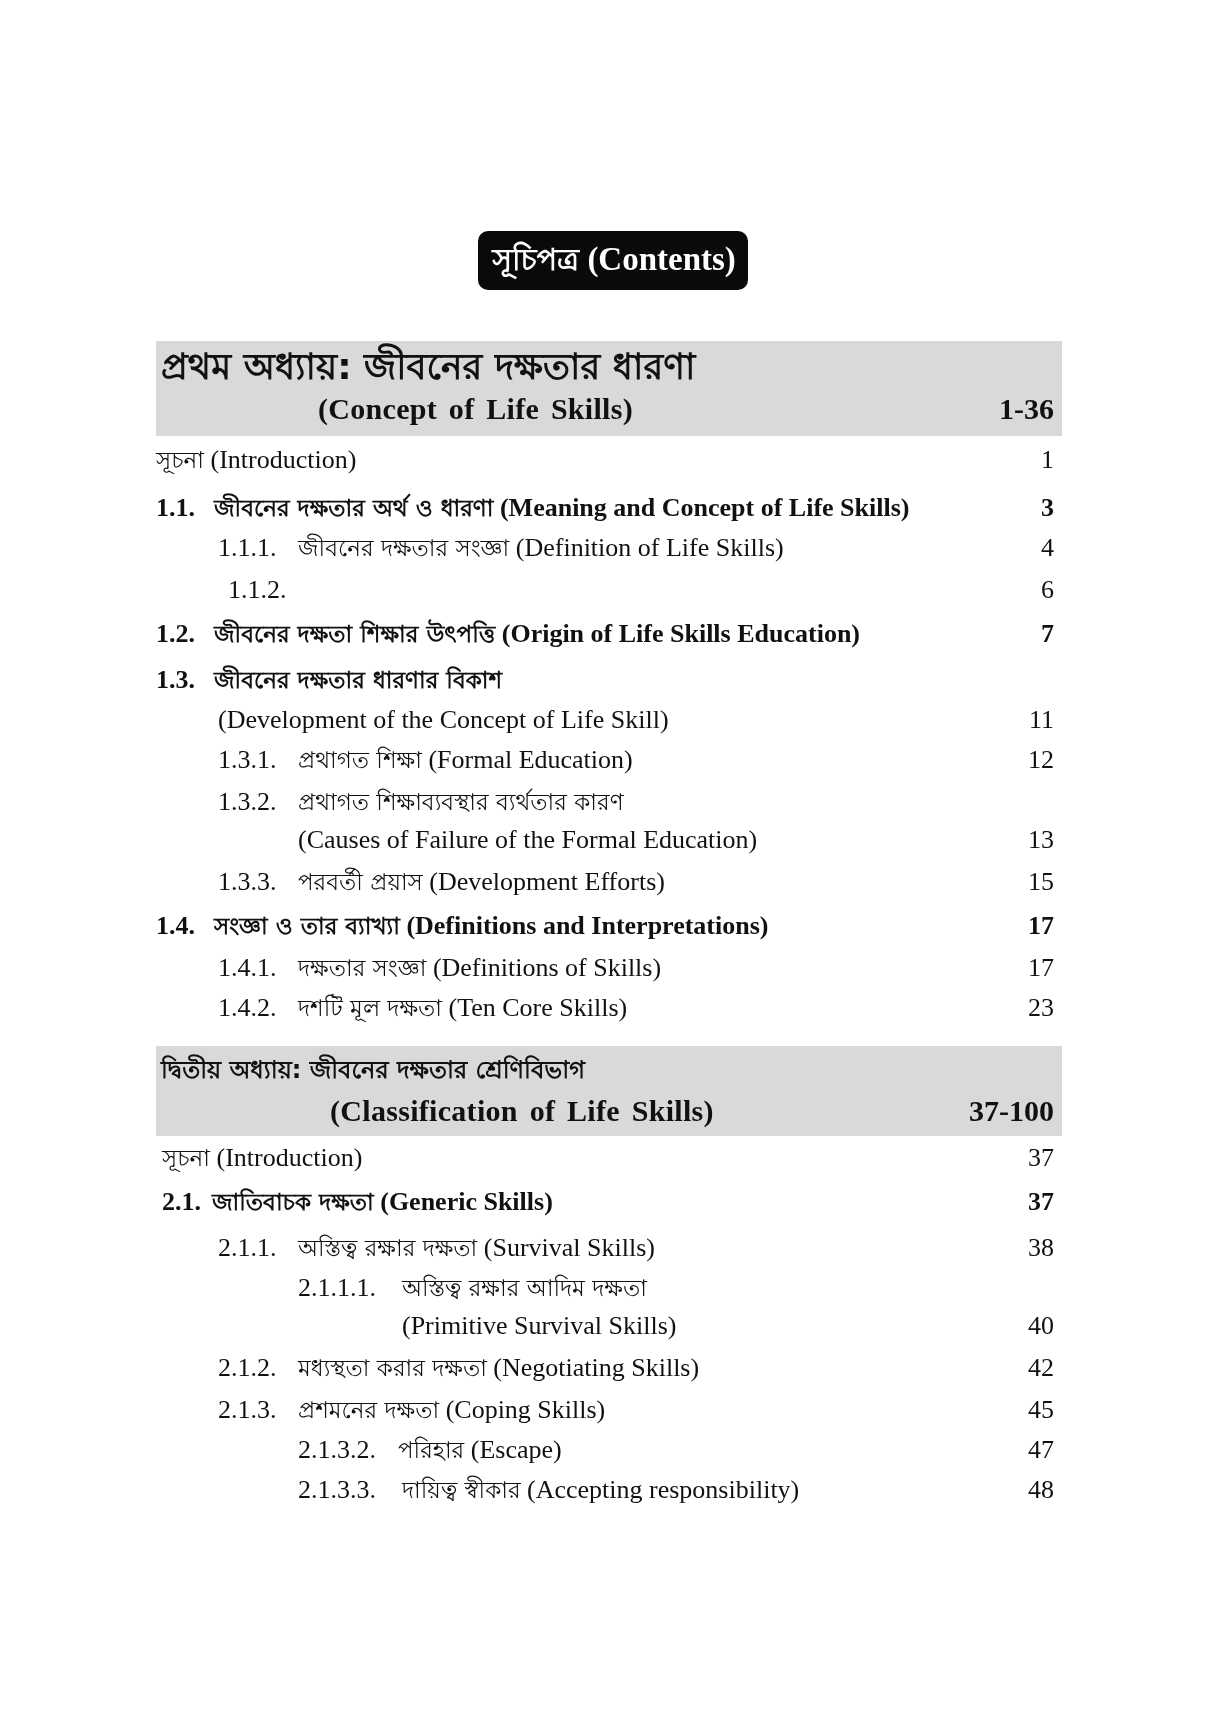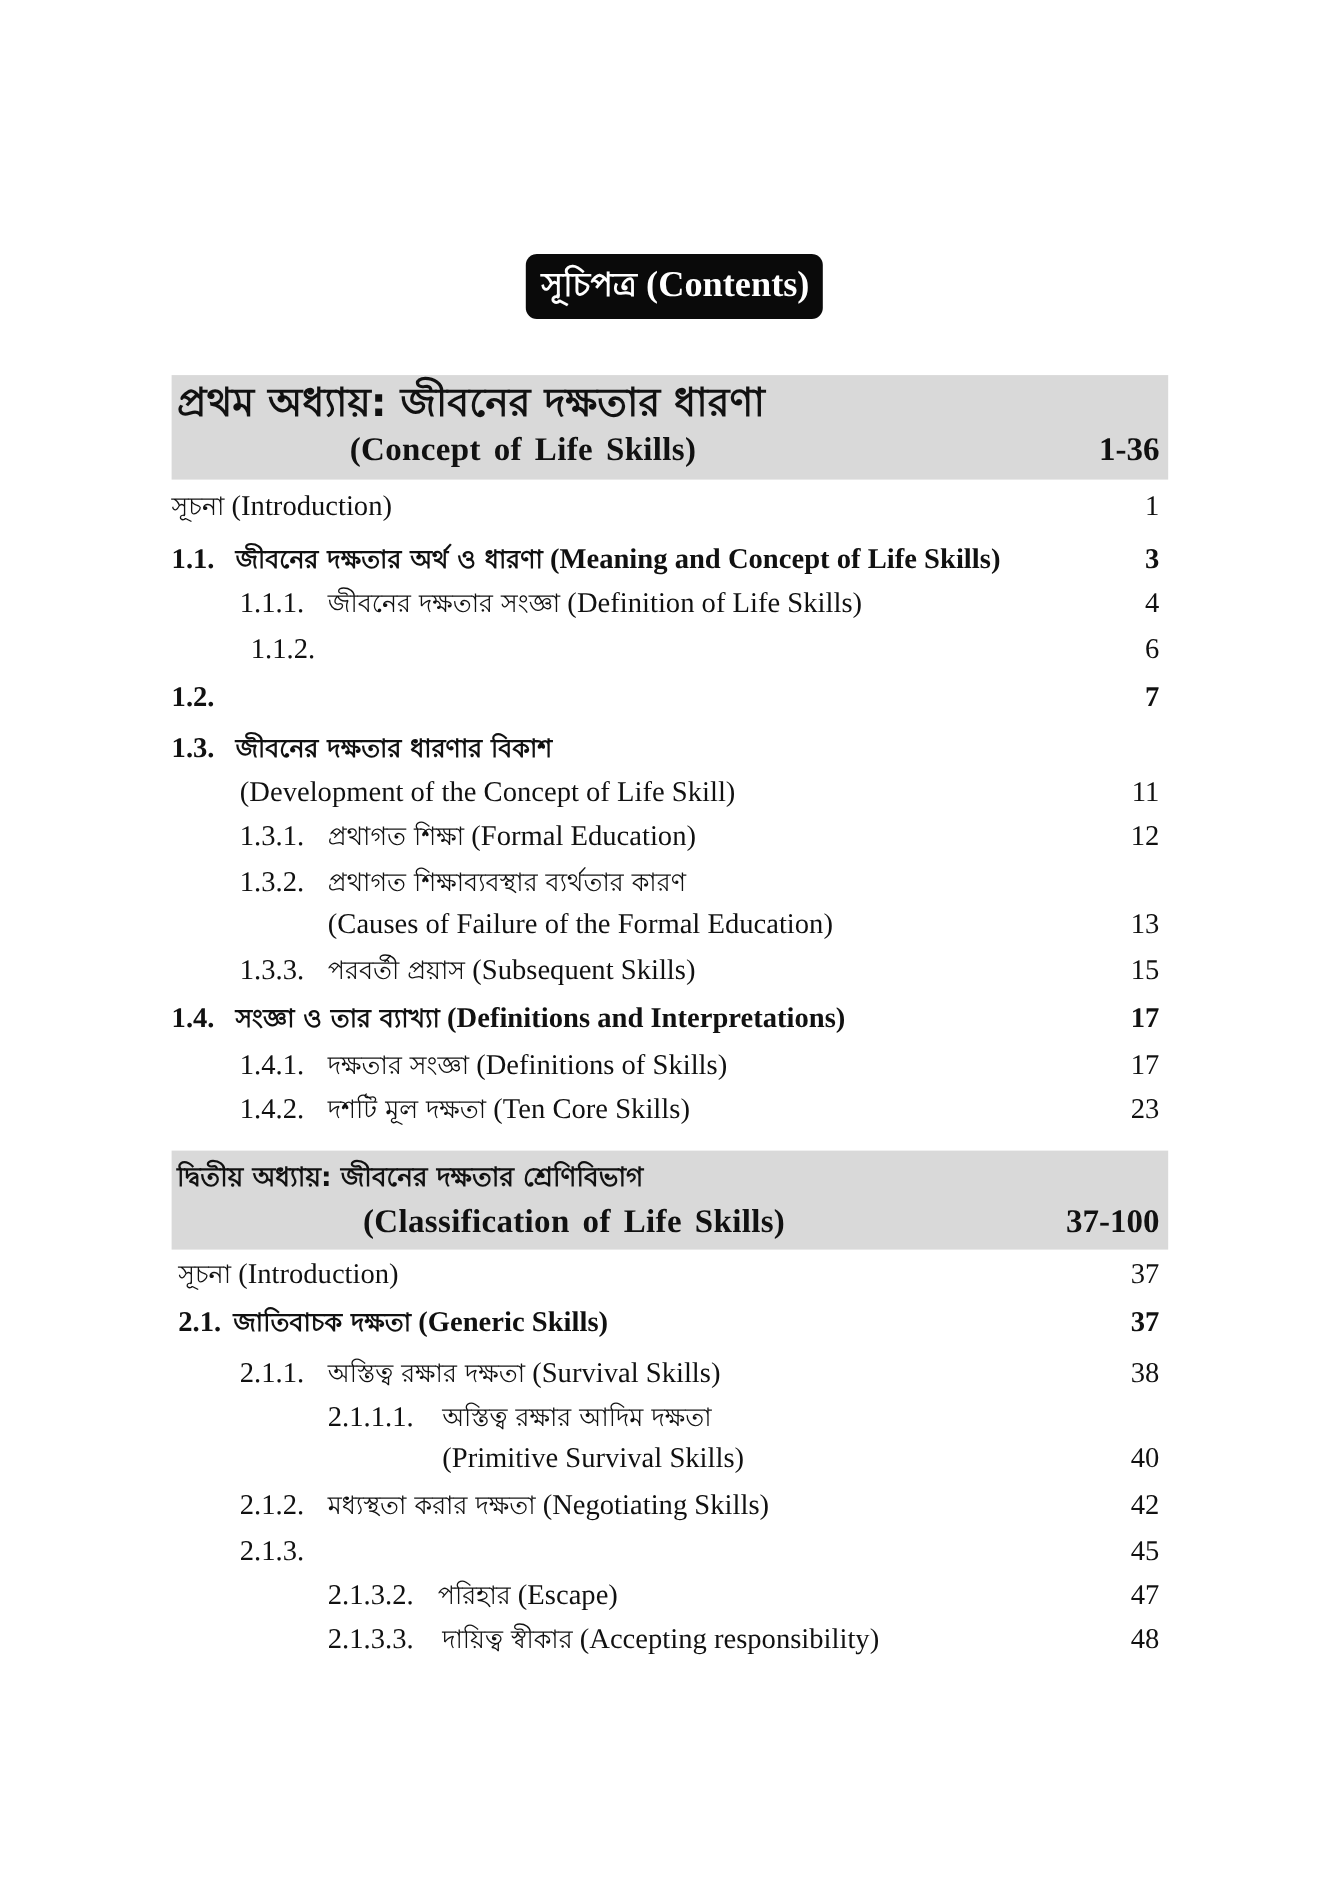--- a/index.html
+++ b/index.html
@@ -132,20 +132,21 @@
     <span class="pg">4</span>
   </div>
 
   <div class="row" style="height:44px;">
     <span class="num" style="left:72px;">1.1.2.</span>
     <span class="pg">6</span>
   </div>
 
   <div class="row bold" style="height:46px;">
     <span class="num" style="left:0;">1.2.</span>
+    <span class="txt" style="left:58px;"><span class="bn-inline" style="font-weight:bold;">জীবনের দক্ষতা শিক্ষার উৎপত্তি</span> <span>(Origin of Life Skills Education)</span></span>
     <span class="pg">7</span>
   </div>
 
   <div class="row bold" style="height:40px;">
     <span class="num" style="left:0;">1.3.</span>
     <span class="txt" style="left:58px;"><span class="bn-inline" style="font-weight:bold;">জীবনের দক্ষতার ধারণার বিকাশ</span></span>
   </div>
   <div class="row" style="height:40px;">
     <span class="txt" style="left:62px;">(Development of the Concept of Life Skill)</span>
     <span class="pg">11</span>
@@ -161,21 +162,21 @@
     <span class="num" style="left:62px;">1.3.2.</span>
     <span class="txt" style="left:142px;"><span class="bn-inline">প্রথাগত শিক্ষাব্যবস্থার ব্যর্থতার কারণ</span></span>
   </div>
   <div class="row" style="height:42px;">
     <span class="txt" style="left:142px;">(Causes of Failure of the Formal Education)</span>
     <span class="pg">13</span>
   </div>
 
   <div class="row" style="height:44px;">
     <span class="num" style="left:62px;">1.3.3.</span>
-    <span class="txt" style="left:142px;"><span class="bn-inline">পরবর্তী প্রয়াস</span> <span>(Subsequent Skills)</span></span>
+    <span class="txt" style="left:142px;"><span class="bn-inline">পরবর্তী প্রয়াস</span> <span>(Development Efforts)</span></span>
     <span class="pg">15</span>
   </div>
 
   <div class="row bold" style="height:42px;">
     <span class="num" style="left:0;">1.4.</span>
     <span class="txt" style="left:58px;"><span class="bn-inline" style="font-weight:bold;">সংজ্ঞা ও তার ব্যাখ্যা</span> <span>(Definitions and Interpretations)</span></span>
     <span class="pg">17</span>
   </div>
 
   <div class="row" style="height:40px;">
@@ -223,20 +224,21 @@
   </div>
 
   <div class="row" style="height:42px;">
     <span class="num" style="left:62px;">2.1.2.</span>
     <span class="txt" style="left:142px;"><span class="bn-inline">মধ্যস্থতা করার দক্ষতা</span> <span>(Negotiating Skills)</span></span>
     <span class="pg">42</span>
   </div>
 
   <div class="row" style="height:40px;">
     <span class="num" style="left:62px;">2.1.3.</span>
+    <span class="txt" style="left:142px;"><span class="bn-inline">প্রশমনের দক্ষতা</span> <span>(Coping Skills)</span></span>
     <span class="pg">45</span>
   </div>
 
 
   <div class="row" style="height:40px;">
     <span class="num" style="left:142px;">2.1.3.2.</span>
     <span class="txt" style="left:242px;"><span class="bn-inline">পরিহার</span> <span>(Escape)</span></span>
     <span class="pg">47</span>
   </div>
 

